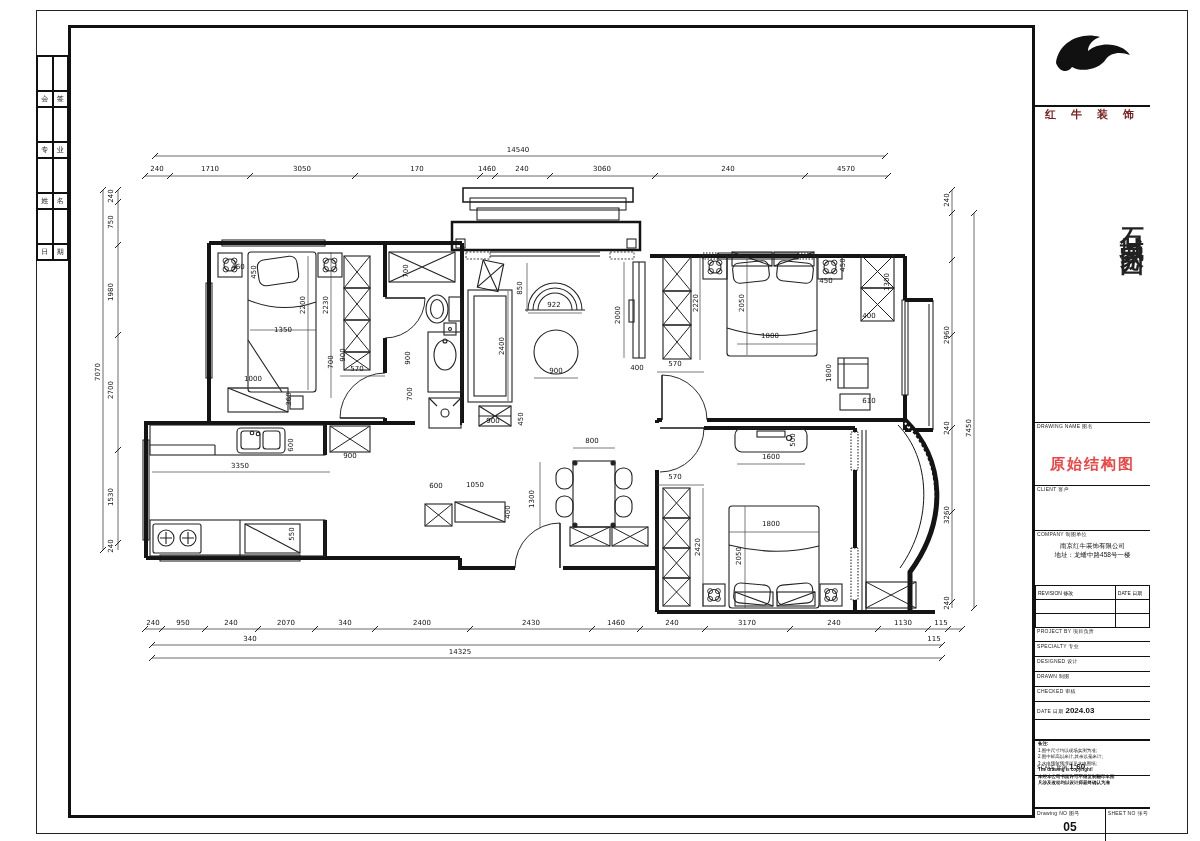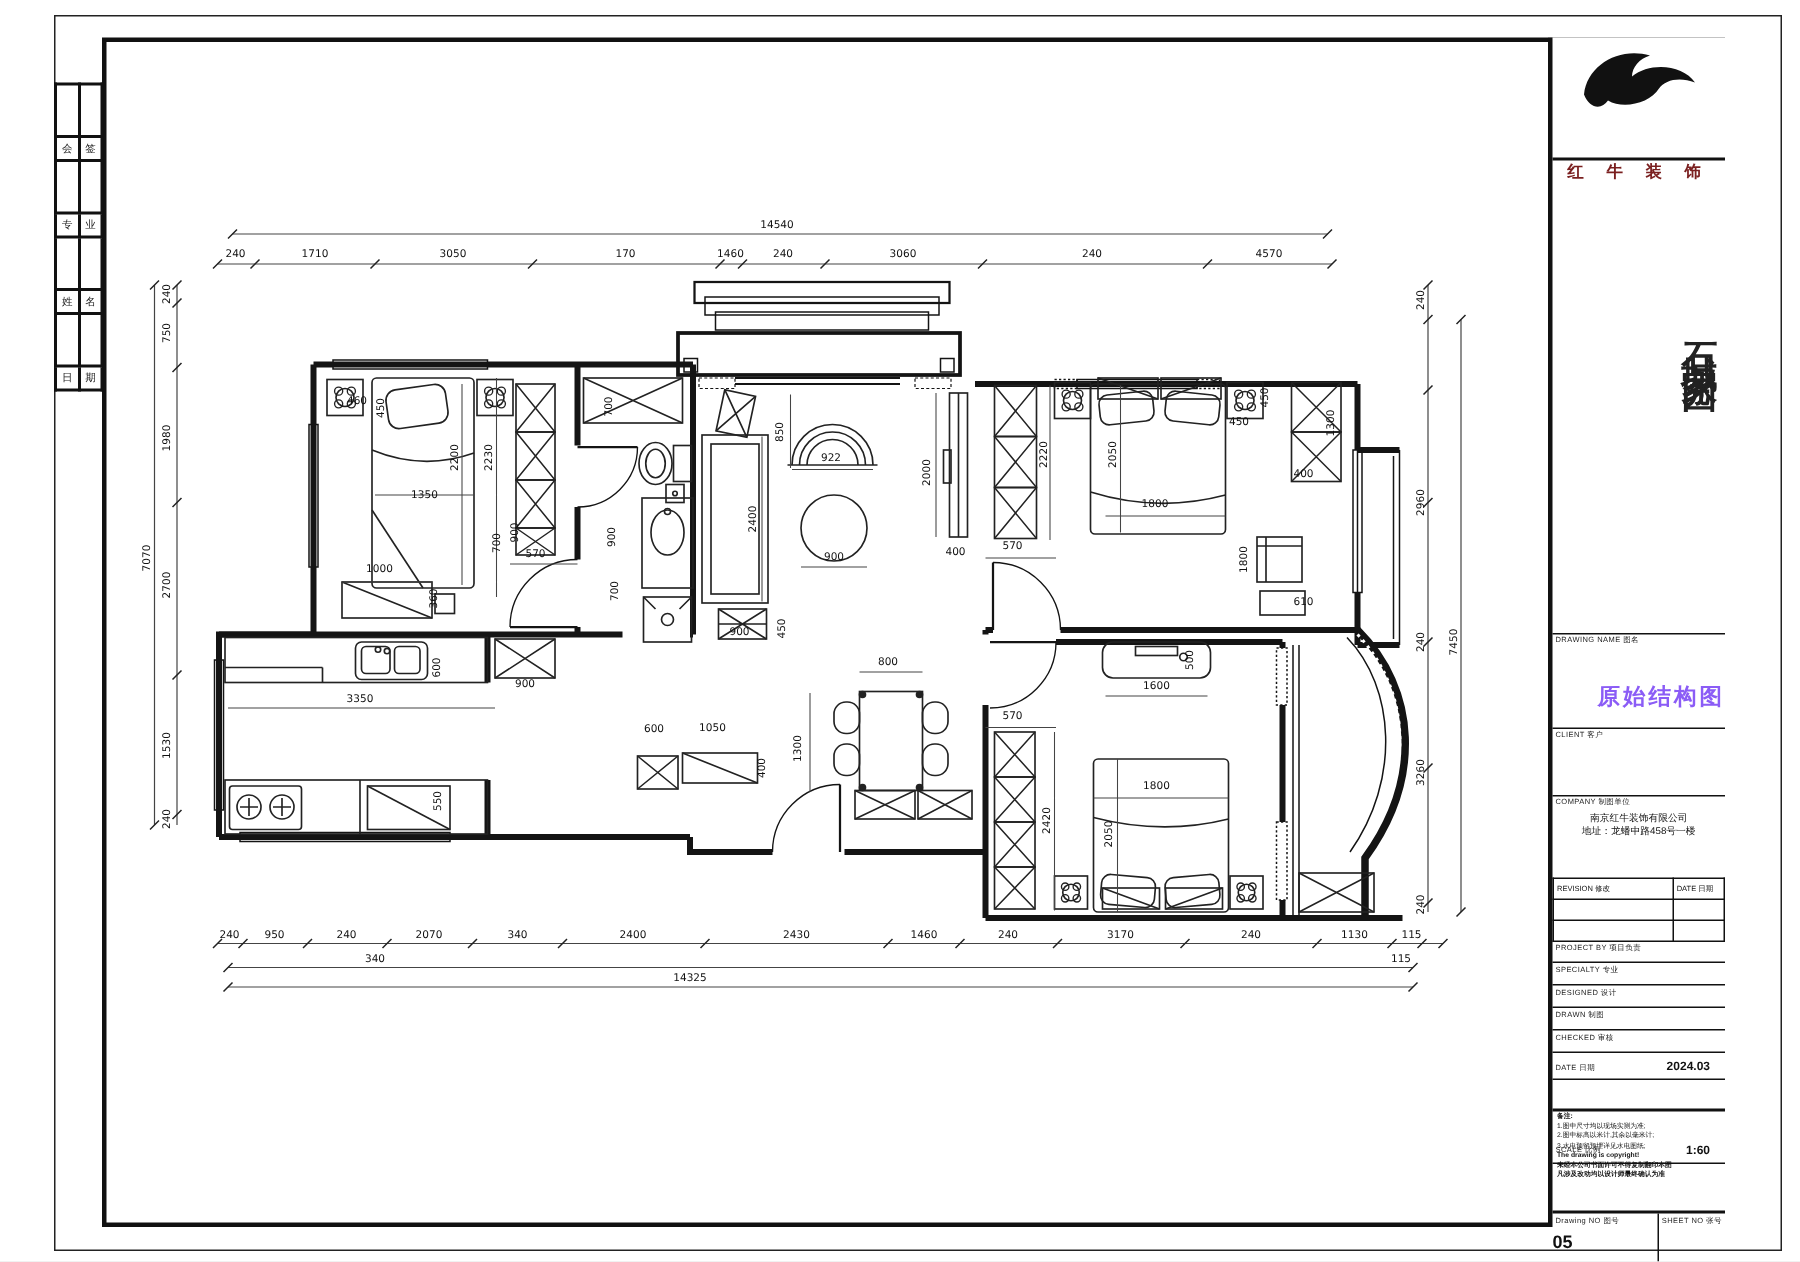--- a/index.html
+++ b/index.html
@@ -20,34 +20,34 @@
   .tb-sec{position:absolute;left:0;width:100%;box-sizing:border-box;}
   .tb-label{font-size:5px;color:#222;padding:1px 2px 0 2px;letter-spacing:.3px;white-space:nowrap;overflow:hidden;}
   .logo-wrap{position:absolute;top:0;left:0;width:100%;height:80px;text-align:center;}
   .brand{position:absolute;top:62px;left:0;width:100%;text-align:center;font-size:11px;
          letter-spacing:6px;color:#7a1f1f;font-weight:bold;margin-top:20px;}
   .rule{position:absolute;left:0;width:100%;border-top:2px solid #111;}
   .rule-thin{position:absolute;left:0;width:100%;border-top:1px solid #111;}
   .project-name{position:absolute;top:100px;left:0;width:100%;text-align:center;
                 font-size:24px;font-weight:bold;line-height:36px;color:#222;
                 writing-mode:vertical-rl;text-orientation:upright;height:200px;letter-spacing:8px;}
-  .drawing-name{position:absolute;top:430px;left:0;width:100%;text-align:right;font-size:15px;
-                font-weight:bold;letter-spacing:2px;color:#8b5cf6;}
+  .drawing-name{position:absolute;top:430px;left:0;width:100%;text-align:center;font-size:15px;
+                font-weight:bold;letter-spacing:2px;color:#ef4444;}
   .company{position:absolute;top:516px;left:0;width:100%;text-align:center;font-size:6.5px;line-height:9px;color:#111;}
   .rev-table{position:absolute;top:560px;left:0;width:100%;border-collapse:collapse;}
   .rev-table td{border:1px solid #111;height:13px;font-size:5px;padding:0 2px;}
   .info-row{position:absolute;left:0;width:100%;height:15px;border-bottom:1px solid #111;box-sizing:border-box;}
-  .kv{display:flex;justify-content:space-between;align-items:center;height:100%;}
+  .kv{display:flex;align-items:center;height:100%;}
   .kv .v{font-size:8px;padding-right:10px;font-weight:bold;}
   .notes{position:absolute;top:714px;left:0;width:100%;height:68px;border-top:2px solid #111;box-sizing:border-box;}
   .notes .ln{font-size:4.5px;line-height:6.5px;padding:0 3px;color:#111;white-space:nowrap;overflow:hidden;}
   .bottomrow{position:absolute;top:782px;left:0;width:100%;height:36px;border-top:2px solid #111;box-sizing:border-box;display:flex;}
   .bcell{height:100%;box-sizing:border-box;}
   .bcell.left{width:63%;border-right:1px solid #111;}
-  .bcell .num{font-size:12px;font-weight:bold;margin-top:4px;}
+  .bcell .num{text-align:center;font-size:12px;font-weight:bold;margin-top:4px;}
   
   svg text.dimt{font-family:"DejaVu Sans",sans-serif;font-size:7px;fill:#111;text-anchor:middle;}
 </style>
 </head>
 <body>
 
 <div class="sheet">
   <div class="outer-border"></div>
   <div class="main-frame"></div>
 

